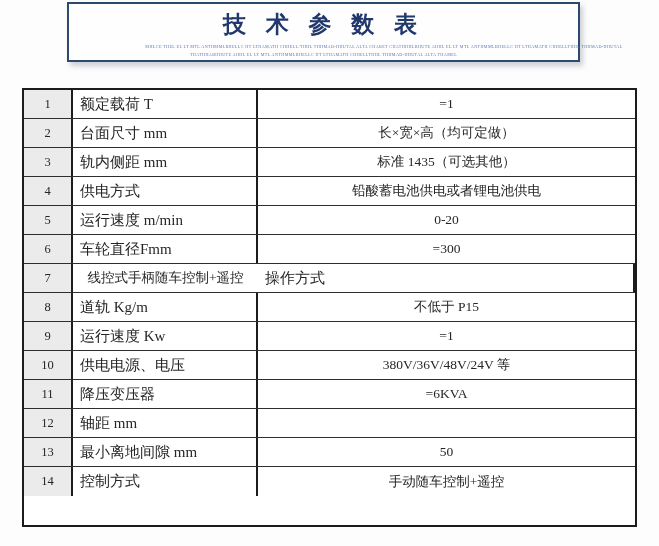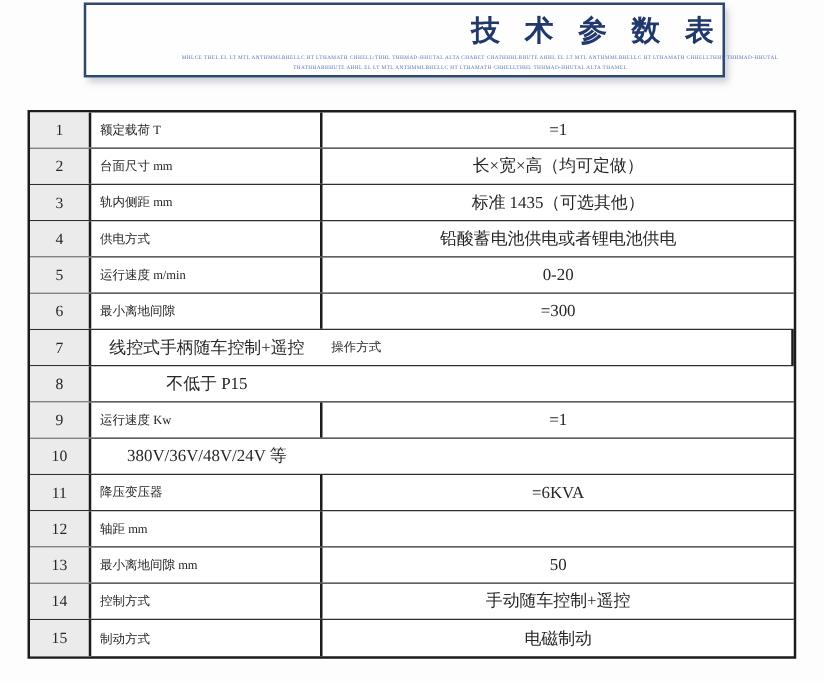--- a/index.html
+++ b/index.html
@@ -11,21 +11,21 @@
   }
   .page{position:absolute;inset:0;}
 
   
   .header-card{
     position:absolute;left:67px;top:2px;width:513px;height:60px;
     box-sizing:border-box;
     background:#fefefe;
     border:2.5px solid var(--header-border,#2d4a6e);
     box-shadow:3px 4px 5px rgba(160,166,178,.5);
-    text-align:right;
+    text-align:center;
   }
   .header-title{
     margin-top:5px;
     font-size:23px;font-weight:bold;
     letter-spacing:7px;
     color:var(--title-color,#20386b);
     white-space:nowrap;
   }
   .fine-print{margin-top:4px;}
   .fine-line{
@@ -56,21 +56,21 @@
   }
   .cell-no{
     justify-content:center;
     background:var(--index-bg,#ebebeb);
     border-right:2px solid var(--table-border,#1c1c1c);
     font-size:12.5px;
   }
   .cell-label{
     border-right:2px solid var(--table-border,#1c1c1c);
     padding-left:7px;
-    font-size:10px;
+    font-size:15px;
   }
   .cell-value{
     justify-content:center;
     font-size:13.5px;
   }
 </style>
 </head>
 <body style="--header-border: #2d4a6e; --title-color: #20386b; --fine-color: #5d77b5; --table-border: #1c1c1c; --index-bg: #ebebeb; --text-color: #262626;">
 
 <div class="page">
@@ -109,43 +109,45 @@
     </div>
 
     <div class="param-row">
       <div class="cell cell-no">5</div>
       <div class="cell cell-label">运行速度 m/min</div>
       <div class="cell cell-value">0-20</div>
     </div>
 
     <div class="param-row">
       <div class="cell cell-no">6</div>
-      <div class="cell cell-label">最小离地间隙</div>
+      <div class="cell cell-label">车轮直径Fmm</div>
       <div class="cell cell-value">=300</div>
     </div>
 
     <div class="param-row">
       <div class="cell cell-no">7</div>
       <div class="cell cell-value">线控式手柄随车控制+遥控</div>
       <div class="cell cell-label">操作方式</div>
     </div>
 
     <div class="param-row">
       <div class="cell cell-no">8</div>
+      <div class="cell cell-label">道轨 Kg/m</div>
       <div class="cell cell-value">不低于 P15</div>
     </div>
 
     <div class="param-row">
       <div class="cell cell-no">9</div>
       <div class="cell cell-label">运行速度 Kw</div>
       <div class="cell cell-value">=1</div>
     </div>
 
     <div class="param-row">
       <div class="cell cell-no">10</div>
+      <div class="cell cell-label">供电电源、电压</div>
       <div class="cell cell-value">380V/36V/48V/24V 等</div>
     </div>
 
     <div class="param-row">
       <div class="cell cell-no">11</div>
       <div class="cell cell-label">降压变压器</div>
       <div class="cell cell-value">=6KVA</div>
     </div>
 
     <div class="param-row">
@@ -158,20 +160,15 @@
       <div class="cell cell-label">最小离地间隙 mm</div>
       <div class="cell cell-value">50</div>
     </div>
 
     <div class="param-row">
       <div class="cell cell-no">14</div>
       <div class="cell cell-label">控制方式</div>
       <div class="cell cell-value">手动随车控制+遥控</div>
     </div>
 
-    <div class="param-row">
-      <div class="cell cell-no">15</div>
-      <div class="cell cell-label">制动方式</div>
-      <div class="cell cell-value">电磁制动</div>
-    </div>
   </div>
 
 </div>
 
 </body></html>

